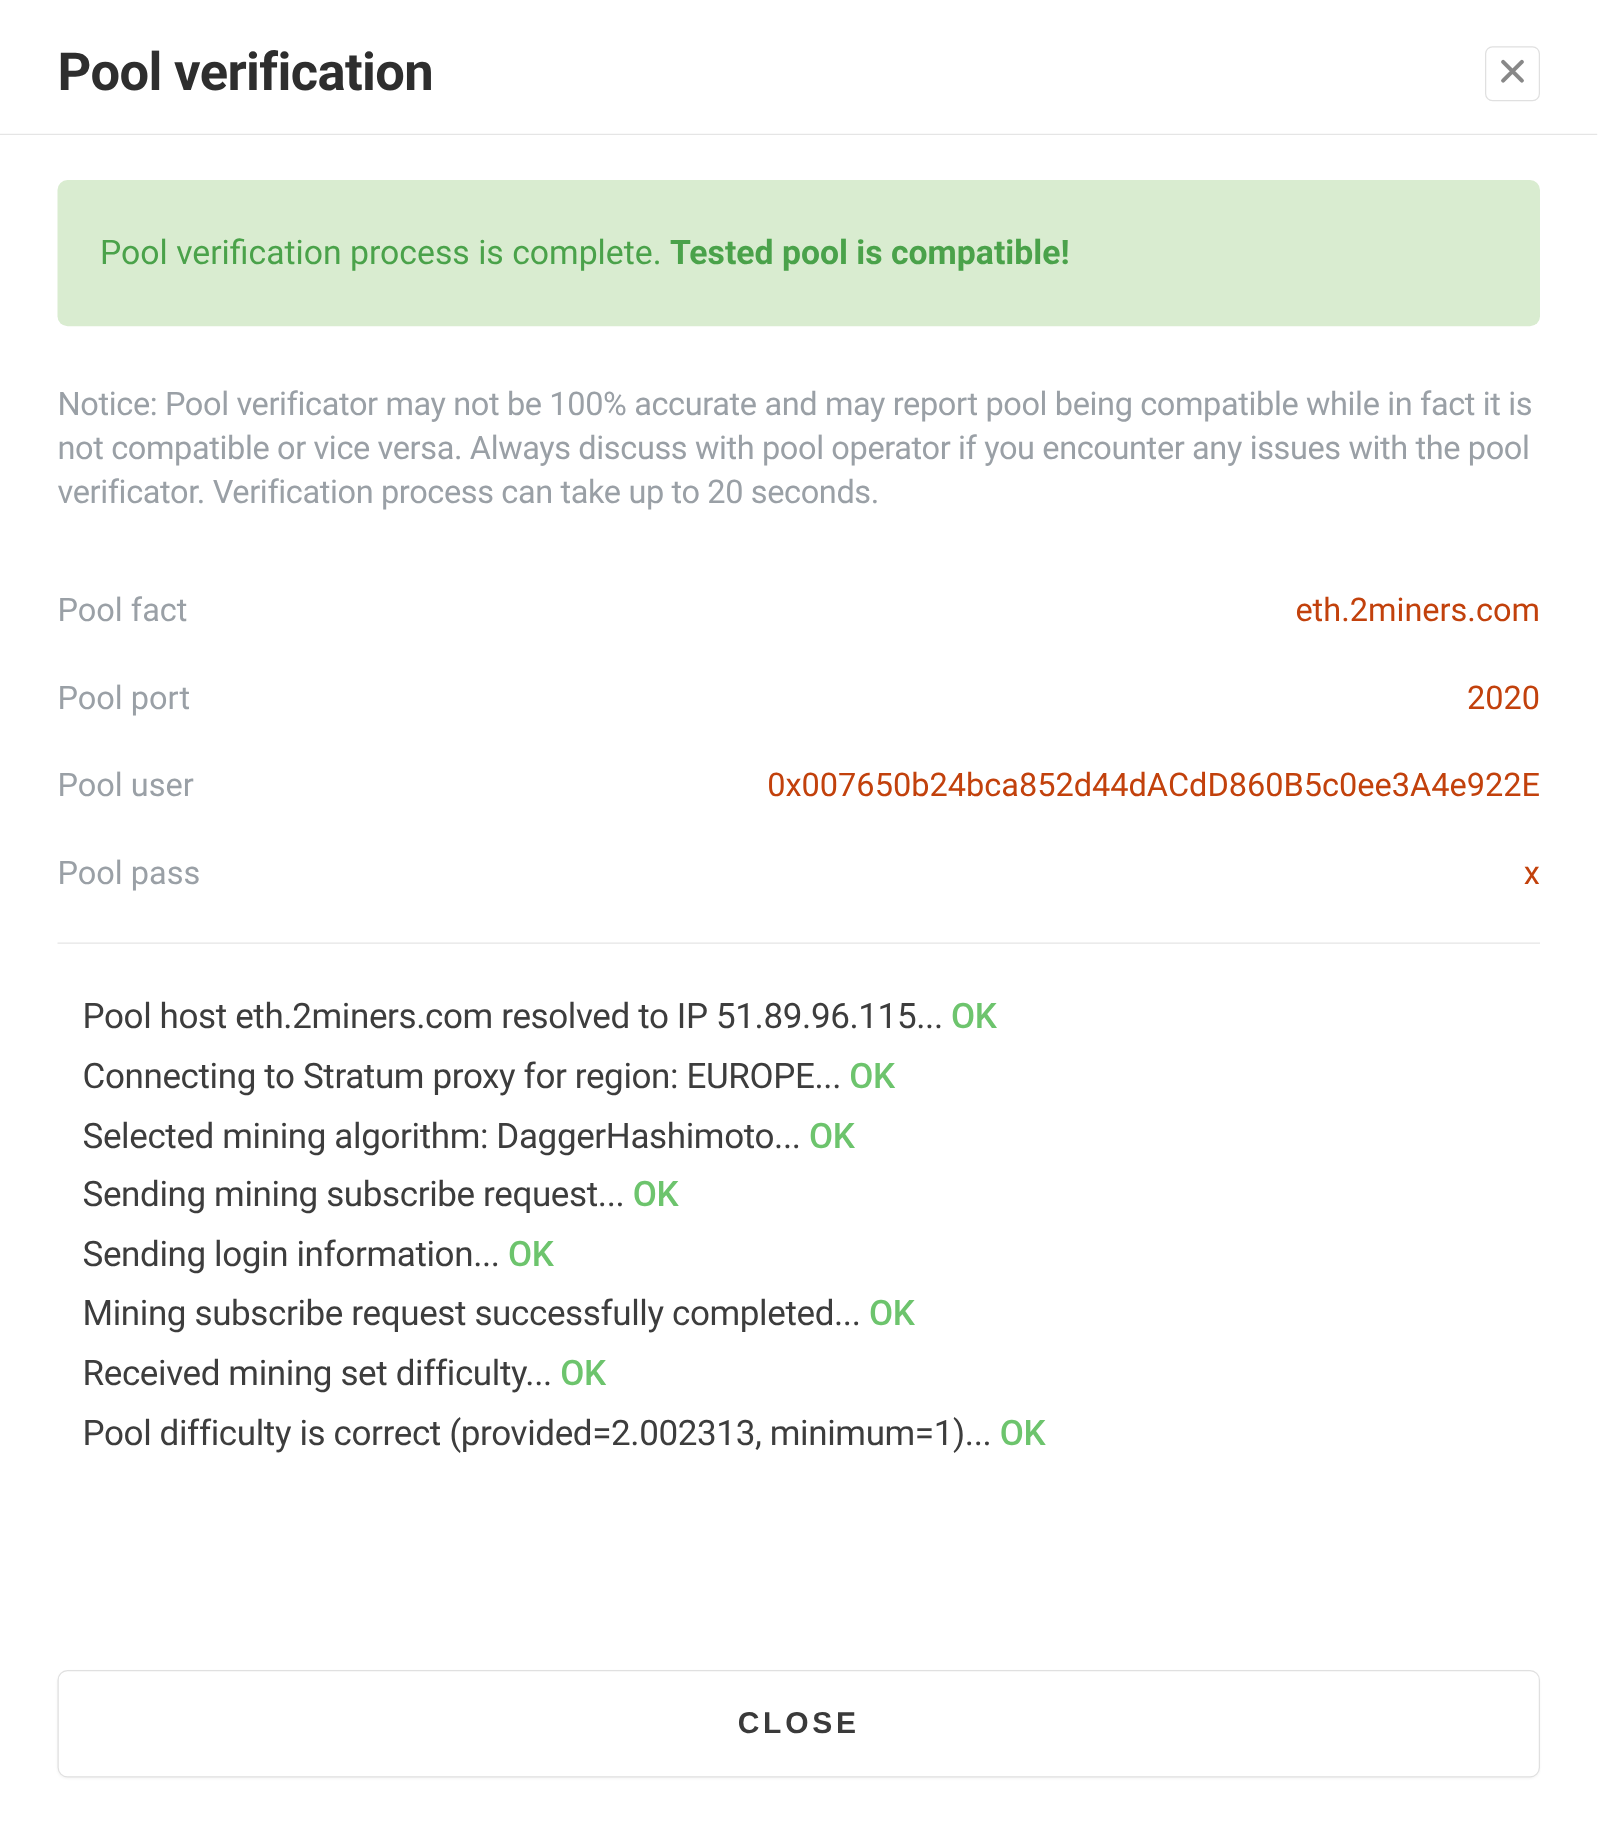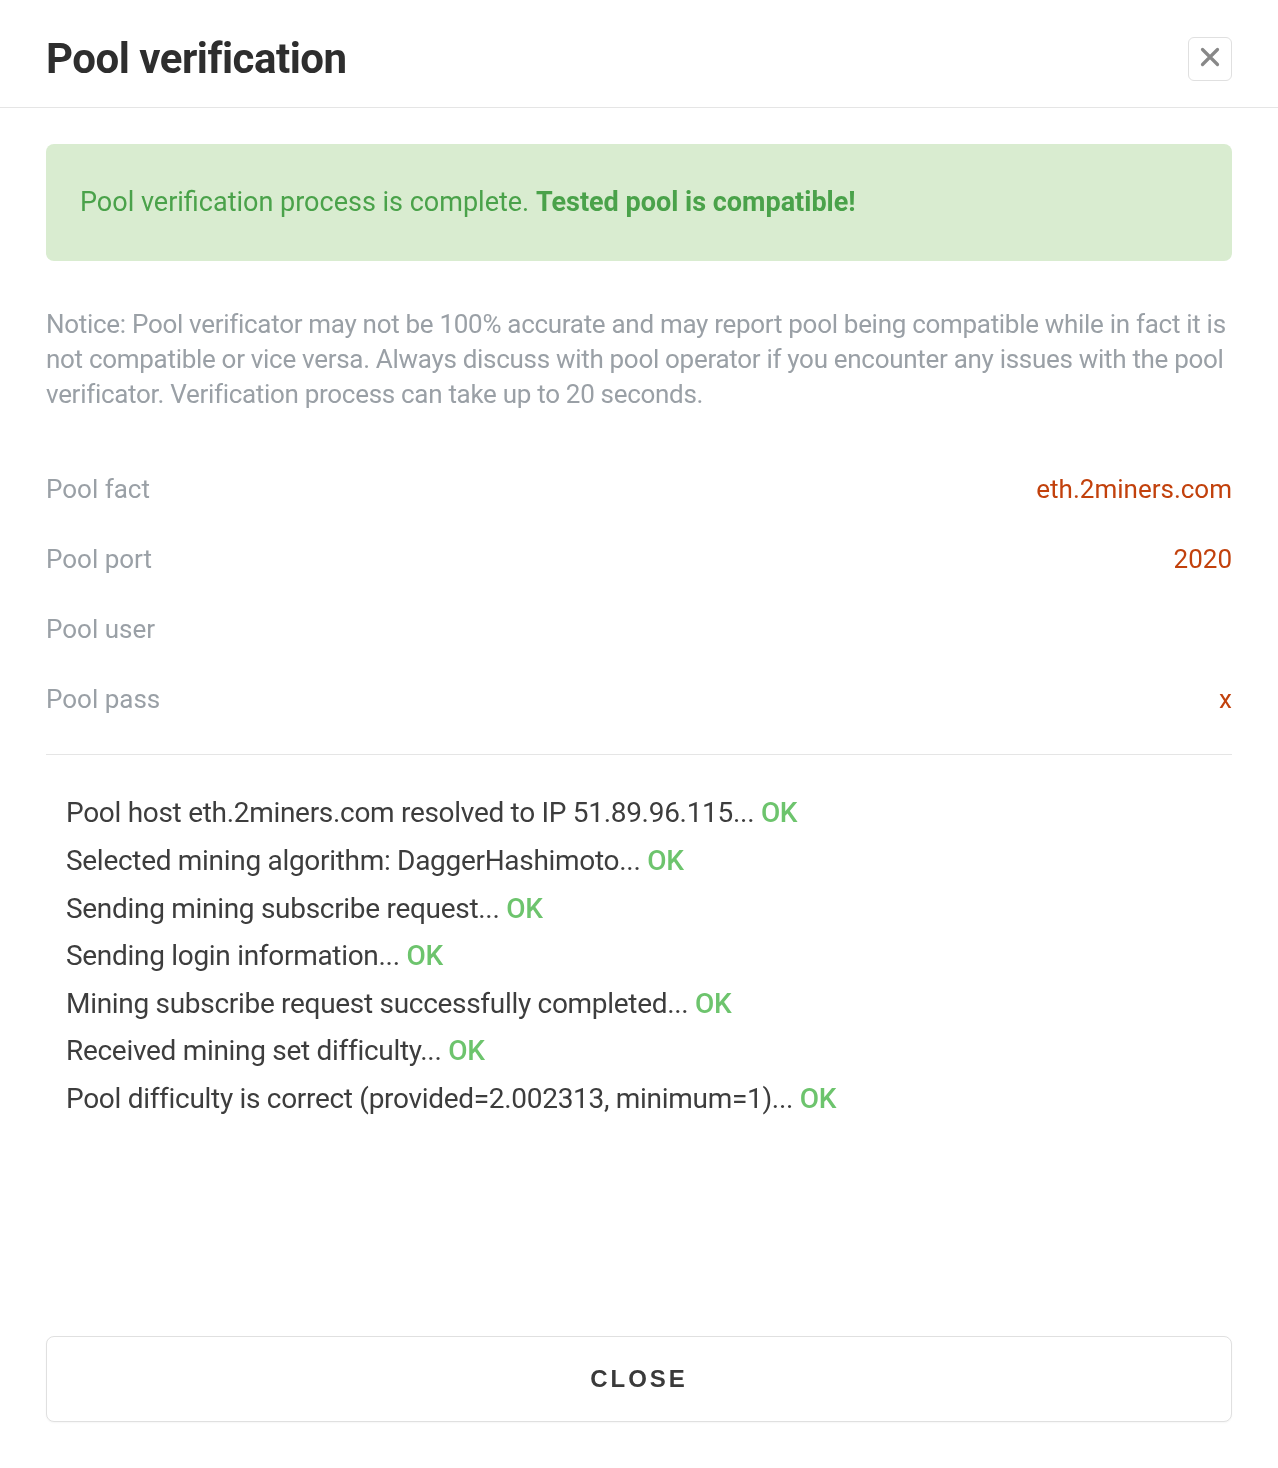--- a/index.html
+++ b/index.html
@@ -153,32 +153,36 @@
       <div class="kv-row">
         <span class="kv-label">Pool fact</span>
         <span class="kv-value">eth.2miners.com</span>
       </div>
       <div class="kv-row">
         <span class="kv-label">Pool port</span>
         <span class="kv-value">2020</span>
       </div>
       <div class="kv-row">
         <span class="kv-label">Pool user</span>
+        <span class="kv-value">0x007650b24bca852d44dACdD860B5c0ee3A4e922E</span>
       </div>
       <div class="kv-row">
         <span class="kv-label">Pool pass</span>
         <span class="kv-value">x</span>
       </div>
     </div>
 
     <hr class="divider">
 
     <div class="log">
       <div>
         <span>Pool host eth.2miners.com resolved to IP 51.89.96.115... </span><span class="ok">OK</span>
+      </div>
+      <div>
+        <span>Connecting to Stratum proxy for region: EUROPE... </span><span class="ok">OK</span>
       </div>
       <div>
         <span>Selected mining algorithm: DaggerHashimoto... </span><span class="ok">OK</span>
       </div>
       <div>
         <span>Sending mining subscribe request... </span><span class="ok">OK</span>
       </div>
       <div>
         <span>Sending login information... </span><span class="ok">OK</span>
       </div>

